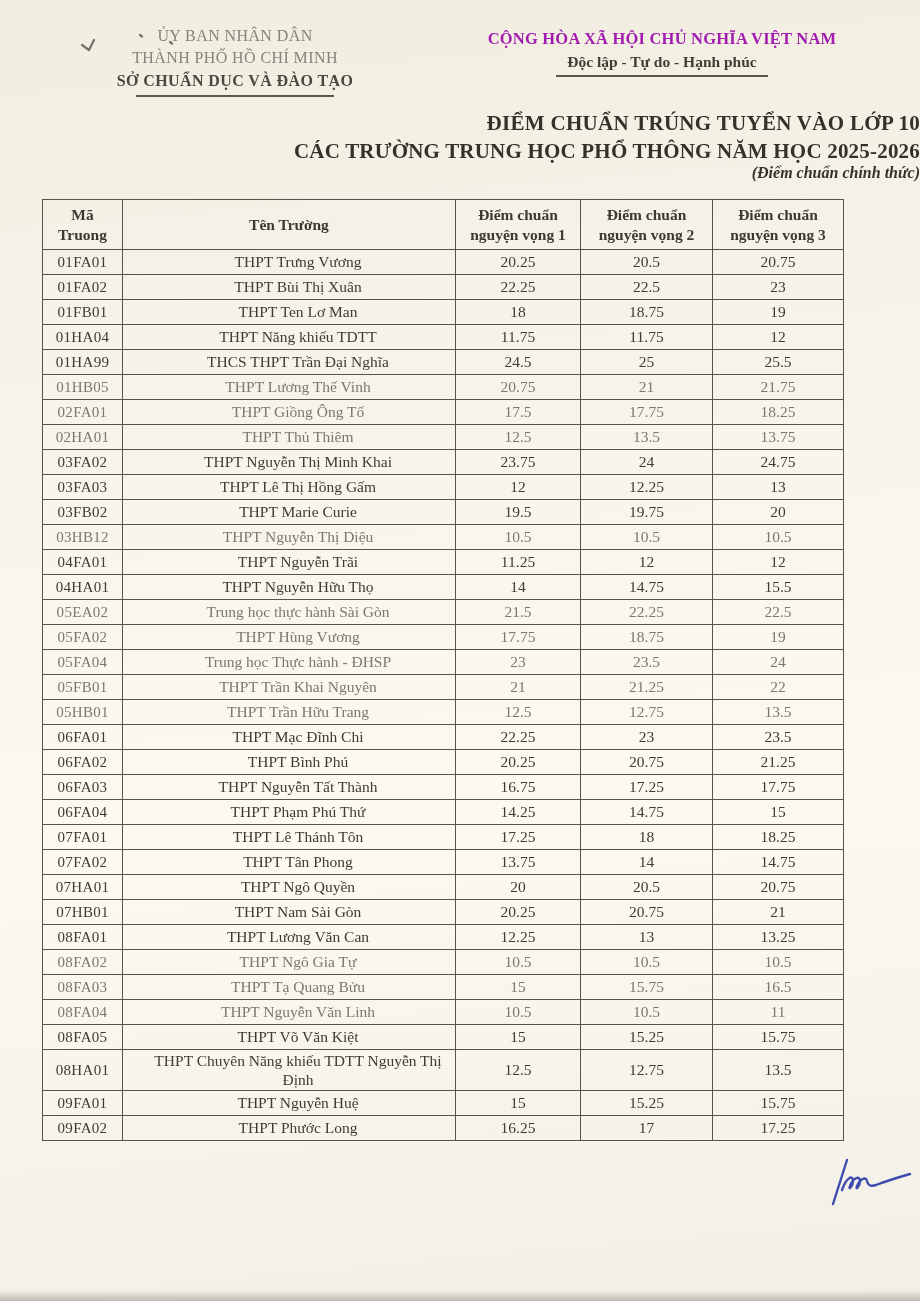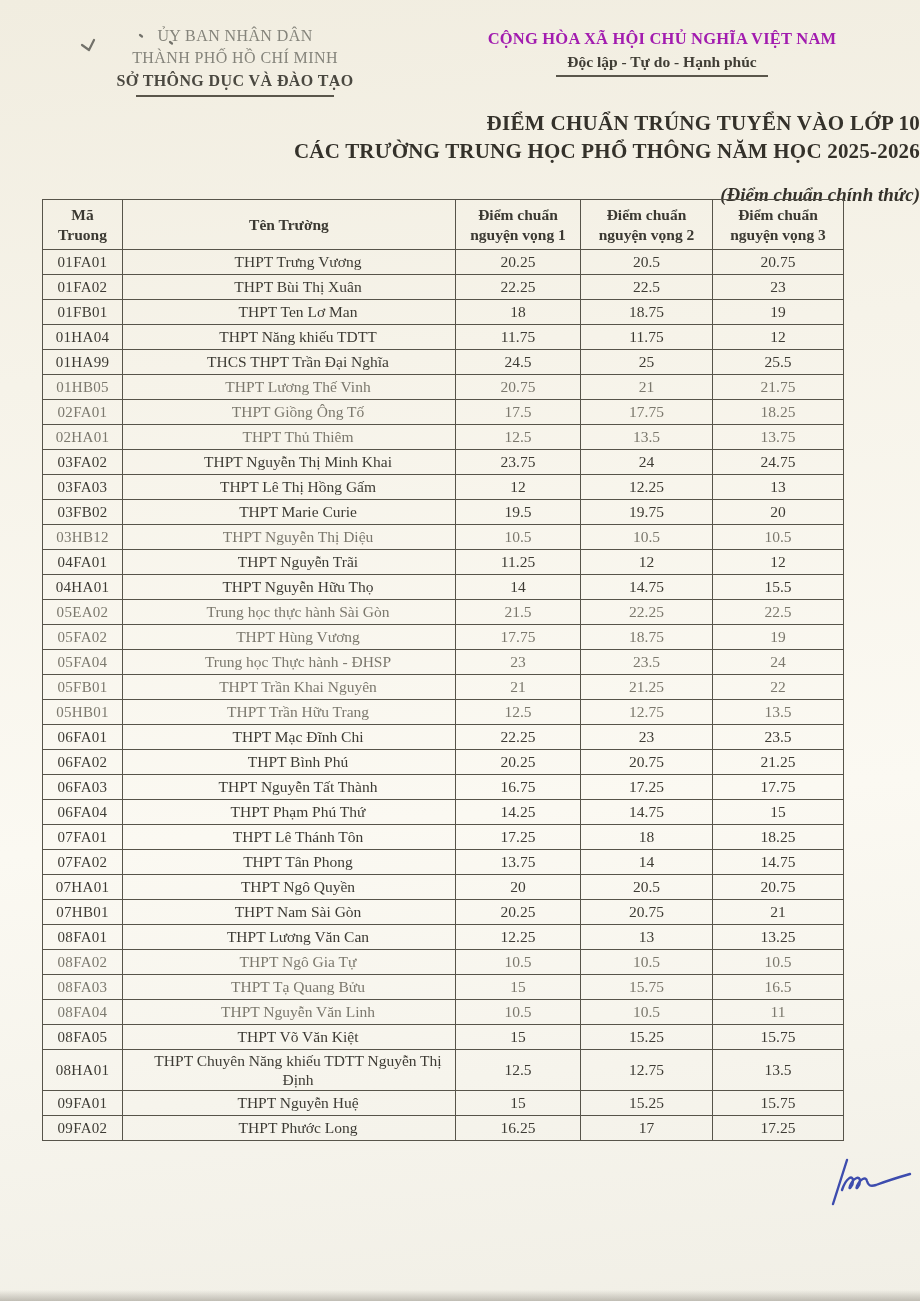--- a/index.html
+++ b/index.html
@@ -14,21 +14,21 @@
   .issuer .l3{font-size:16px;line-height:24px;font-weight:bold;color:#4a4840;letter-spacing:.4px}
   .rule{height:2px;background:#5a564b;margin:2px auto 0}
   .issuer .rule{width:198px}
   .motto{position:absolute;top:29px;left:462px;width:400px;text-align:center}
   .motto .l1{font-size:16.5px;font-weight:bold;color:#a21caf;letter-spacing:.2px}
   .motto .l2{font-size:15.5px;font-weight:bold;color:#403d35;margin-top:4px}
   .motto .rule{width:212px;margin-top:4px}
   .doc-title{position:absolute;top:111px;left:0;width:920px;text-align:right;color:#34312a}
   .doc-title .t1{font-size:21px;font-weight:bold;letter-spacing:.3px}
   .doc-title .t2{font-size:21px;font-weight:bold;margin-top:3px;letter-spacing:.2px}
-  .doc-title .t3{font-size:19px;font-weight:bold;font-style:italic;margin-top:20px}
+  .doc-title .t3{font-size:16px;font-weight:bold;font-style:italic;margin-top:0}
   table.scores{
     position:absolute;top:199px;left:42px;width:801px;
     border-collapse:collapse;table-layout:fixed;
   }
   .scores th,.scores td{border:1.6px solid #57544a}
   .scores thead th{
     height:49px;font-size:15.5px;font-weight:bold;line-height:1.25;
     vertical-align:middle;text-align:center;padding:0 8px;color:#3b3932;
   }
   .scores tbody tr{height:25px}
@@ -54,21 +54,21 @@
       <path d="M6,17 l7,5 M13,22 l5,-10"></path>
       <path d="M64,7 l2,1.5"></path>
       <path d="M94,14 l2,1.5"></path>
     </g>
   </svg>
 </span>
 
 <div class="issuer">
   <div class="l1">ỦY BAN NHÂN DÂN</div>
   <div class="l2">THÀNH PHỐ HỒ CHÍ MINH</div>
-  <div class="l3">SỞ THÔNG DỤC VÀ ĐÀO TẠO</div>
+  <div class="l3">SỞ CHUẨN DỤC VÀ ĐÀO TẠO</div>
   <div class="rule"></div>
 </div>
 
 <div class="motto">
   <div class="l1">CỘNG HÒA XÃ HỘI CHỦ NGHĨA VIỆT NAM</div>
   <div class="l2">Độc lập - Tự do - Hạnh phúc</div>
   <div class="rule"></div>
 </div>
 
 <div class="doc-title">

